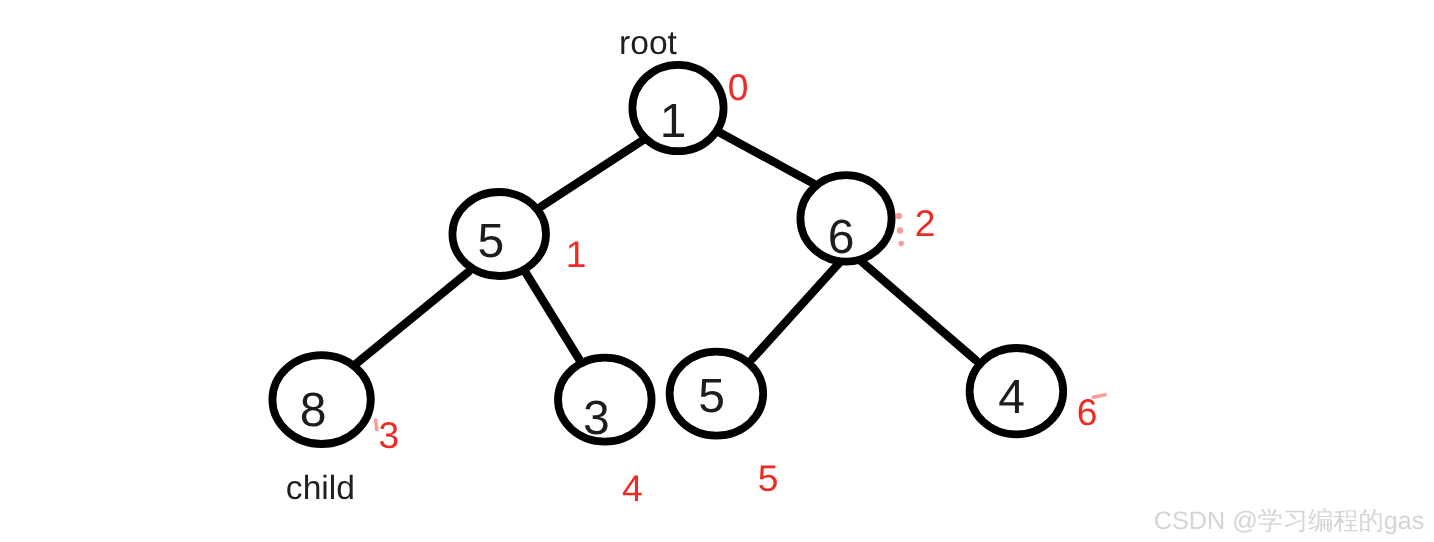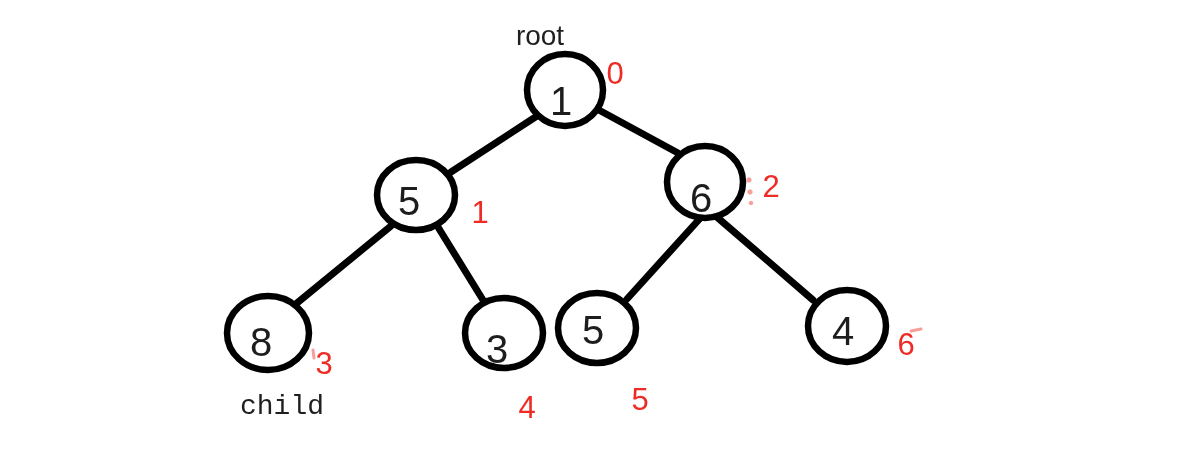--- a/index.html
+++ b/index.html
@@ -60,32 +60,33 @@
     <g opacity="0.45">
       <circle class="stray" cx="749" cy="180" r="2.2"></circle>
       <circle class="stray" cx="750" cy="192" r="2.2"></circle>
       <circle class="stray" cx="751" cy="203" r="1.8"></circle>
       <line class="stray" x1="313" y1="350" x2="314" y2="358" stroke-width="3" stroke-linecap="round"></line>
       <line class="stray" x1="911" y1="331" x2="921" y2="329" stroke-width="3" stroke-linecap="round"></line>
     </g>
   </svg>
 
   <div class="txt lbl" style="left:540px; top:36px;">root</div>
-  <div class="txt lbl" style="left:282px; top:407px;font-family:Liberation Mono, monospace;">child</div>
+  <div class="txt lbl" style="left:267px; top:407px;">child</div>
 
   <div class="txt node-value" style="left:561px; top:101px;">1</div>
   <div class="txt node-value" style="left:409px; top:201px;">5</div>
   <div class="txt node-value" style="left:701px; top:198px;">6</div>
   <div class="txt node-value" style="left:261px; top:342px;">8</div>
   <div class="txt node-value" style="left:497px; top:349px;">3</div>
   <div class="txt node-value" style="left:593px; top:330px;">5</div>
   <div class="txt node-value" style="left:843px; top:331px;">4</div>
 
   <div class="txt idx" style="left:615px; top:73px;">0</div>
   <div class="txt idx" style="left:480px; top:212px;">1</div>
   <div class="txt idx" style="left:771px; top:186px;">2</div>
   <div class="txt idx" style="left:324px; top:363px;">3</div>
   <div class="txt idx" style="left:527px; top:407px;">4</div>
   <div class="txt idx" style="left:640px; top:399px;">5</div>
   <div class="txt idx" style="left:906px; top:344px;">6</div>
 
+  <div class="watermark">CSDN @学习编程的gas</div>
 
 </div>
 
 </body></html>

